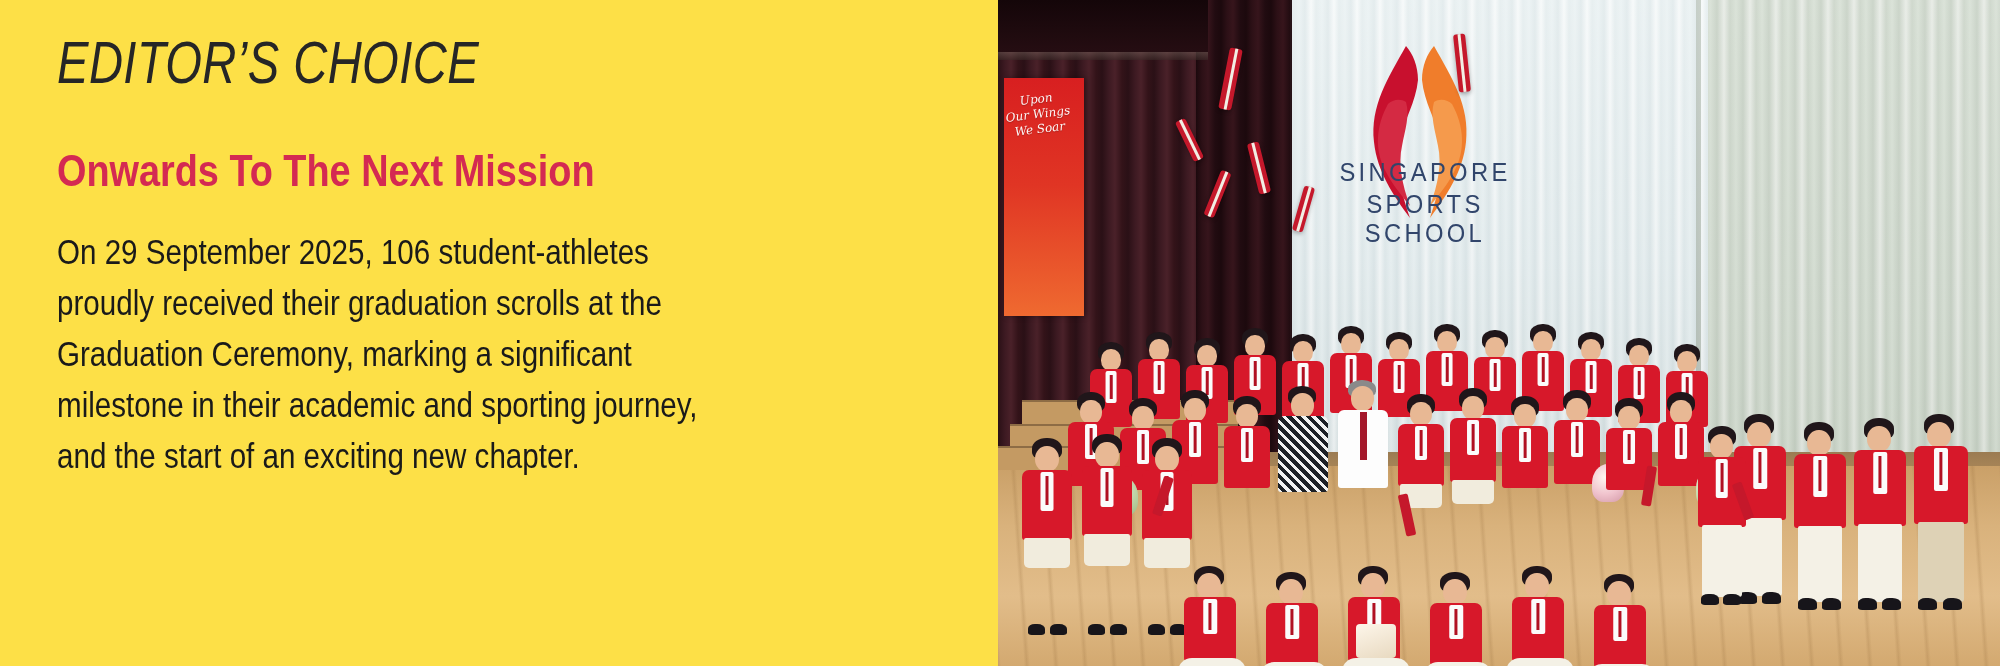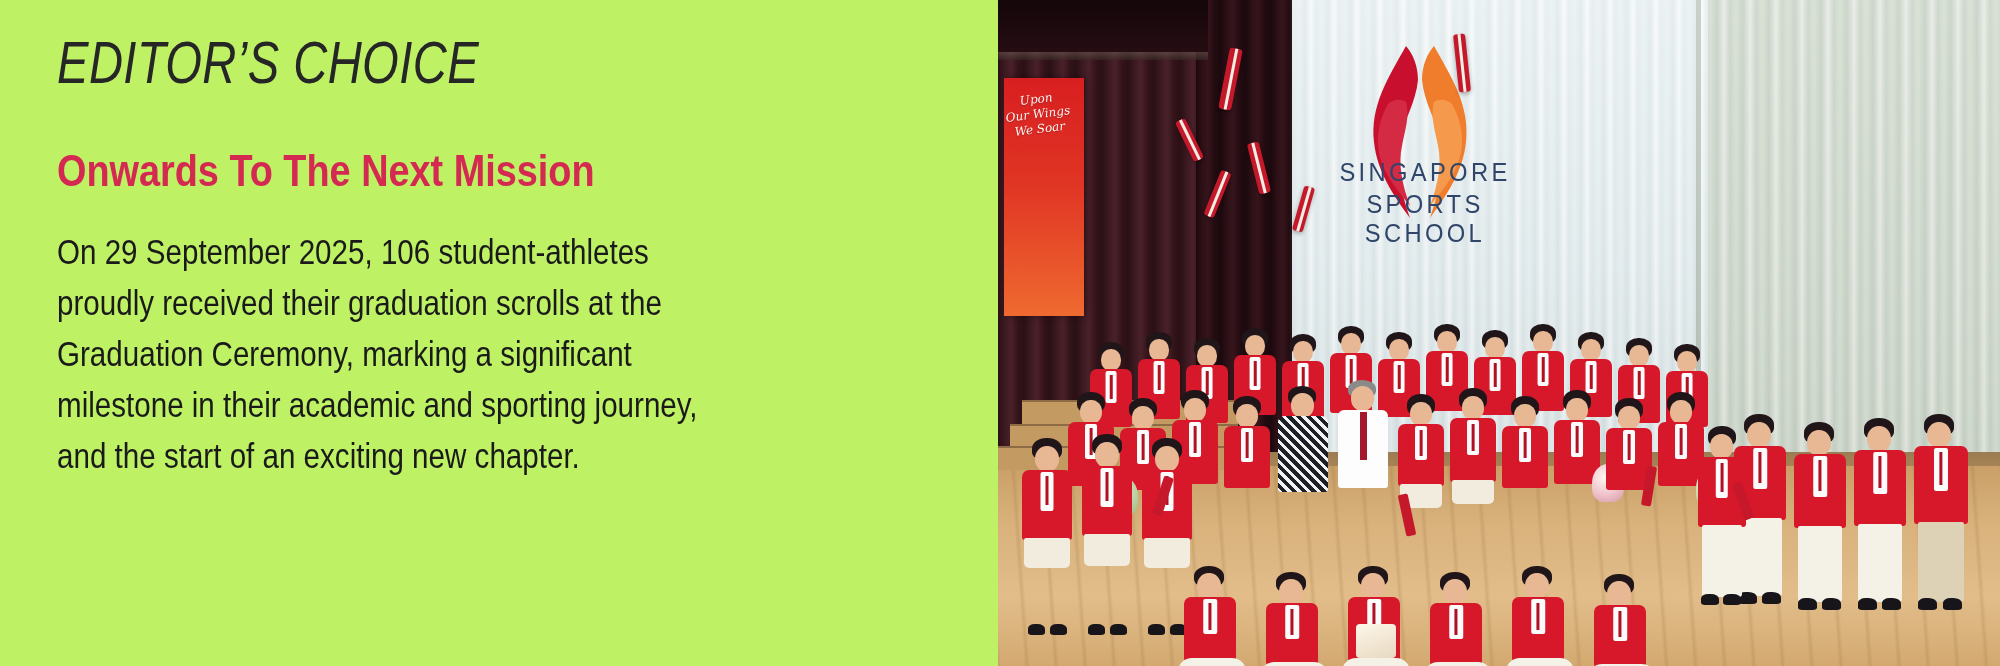--- a/index.html
+++ b/index.html
@@ -3,21 +3,21 @@
 <meta charset="utf-8">
 <title>Editor's Choice</title>
 <style>
   * { margin:0; padding:0; box-sizing:border-box; }
   html,body { width:2000px; height:666px; overflow:hidden; background:#ffffff; }
   body { font-family:"Liberation Sans", sans-serif; }
 
   .page { position:relative; width:2000px; height:666px; background:#ffffff; display:flex; }
 
   
-  .text-panel { position:relative; width:998px; height:666px; background:#bef264; flex:0 0 998px; }
+  .text-panel { position:relative; width:998px; height:666px; background:#fde047; flex:0 0 998px; }
 
   .kicker {
     position:absolute; left:57px; top:33px;
     font-family:"Liberation Sans", sans-serif;
     font-style:italic; font-weight:400;
     font-size:59px; line-height:1.02;
     letter-spacing:0.5px;
     color:#262626;
     transform:scaleX(0.80); transform-origin:left top;
     white-space:nowrap;

